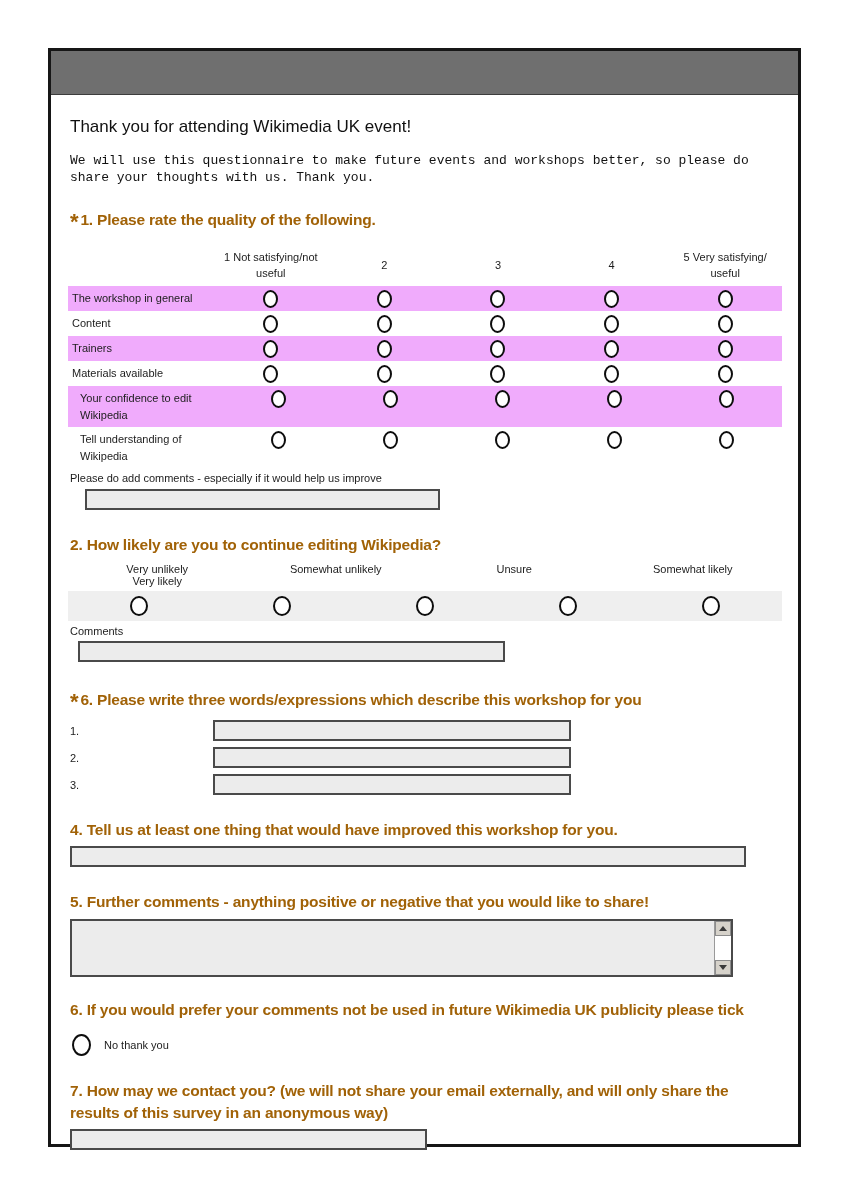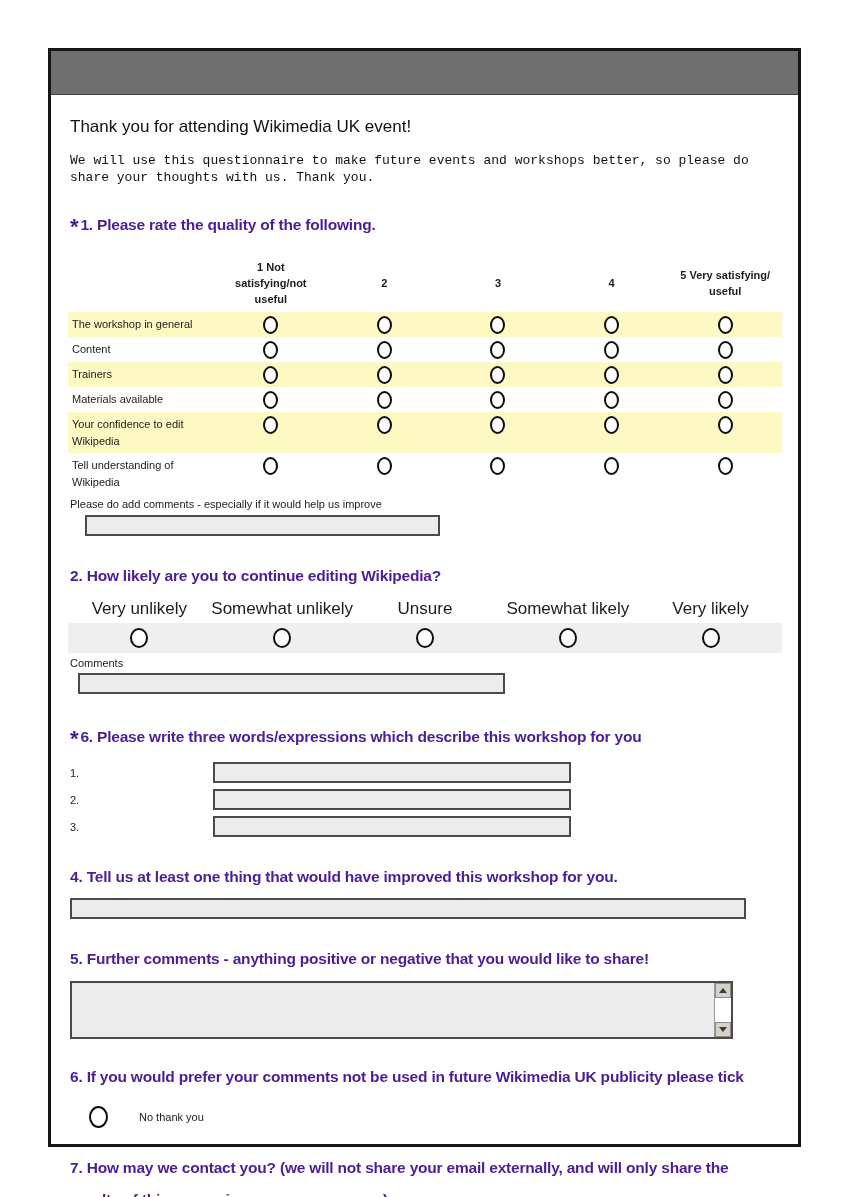--- a/index.html
+++ b/index.html
@@ -6,48 +6,48 @@
   html,body { width:846px; height:1197px; background:#ffffff;
     font-family:"Liberation Sans", sans-serif; color:#000; }
   .frame { position:absolute; left:48px; top:48px; width:753px; height:1099px;
     border:3px solid #161616; background:#fff; }
   .header-bar { height:44px; background:#6f6f6f; border-bottom:1px solid #3c3c3c; }
   .content { padding:0 16px 0 19px; }
 
   .intro { margin-top:23px; font-size:17px; line-height:17px; color:#111; }
   .intro-para { margin-top:17px; font-size:13px; line-height:17px; color:#111; width:712px;font-family:Liberation Mono, monospace; }
 
-  .qtitle { font-size:15.5px; font-weight:700; letter-spacing:-0.2px; line-height:32px; color:#4c1d95; }
+  .qtitle { font-size:15.5px; font-weight:700; letter-spacing:-0.2px; line-height:22px; color:#a16207; }
   .star { font-size:22px; font-weight:700; position:relative; top:4px; margin-right:2px; }
 
   
   .matrix { width:714px; margin-left:-2px; margin-top:18px; }
   .m-head, .m-row { display:grid; grid-template-columns:146px repeat(5,1fr); }
-  .m-head { align-items:center; padding-bottom:5px;font-weight:bold; }
+  .m-head { align-items:center; padding-bottom:5px; }
   .m-col { text-align:center; font-size:11px; line-height:16px; color:#1c1c1c; padding:0 6px; }
   .m-row { min-height:25px; align-items:center; }
-  .m-row.alt { background:#fef9c3; }
-  .m-row.tall { min-height:41px; align-items:flex-start; padding-top:4px; }
+  .m-row.alt { background:#f0abfc; }
+  .m-row.tall { min-height:41px; align-items:flex-start; padding-top:4px;padding-left:8px; }
   .m-label { font-size:11px; color:#1c1c1c; line-height:17px; padding-left:4px; padding-right:8px; }
   .m-cell { display:flex; justify-content:center; }
   .radio { display:inline-block; width:15px; height:18px; border:2px solid #0d0d0d;
     border-radius:50%; background:#fff; cursor:pointer; }
   .radio.round { width:18px; height:20px; }
   .radio.big { width:19px; height:22px; }
 
   .sub-label { margin-top:4px; font-size:11px; color:#1c1c1c; }
   .tinput { display:block; background:#ececec; border:2px solid #4a4a4a; height:21px;
     font:12px "Liberation Sans", sans-serif; padding:0 4px; }
   .in-q1c { margin-left:15px; margin-top:5px; width:355px; }
   .in-q2c { margin-left:8px;  margin-top:4px; width:427px; }
 
   
   .q2-block { margin-top:24px; }
-  .scale-labels { display:grid; grid-template-columns:repeat(5,1fr); width:714px;
-    margin-left:-2px; margin-top:7px; text-align:center; font-size:17px; color:#1c1c1c; }
+  .scale-labels { display:grid; grid-template-columns:repeat(4,1fr); width:714px;
+    margin-left:-2px; margin-top:7px; text-align:center; font-size:11px; color:#1c1c1c; }
   .scale-band { display:grid; grid-template-columns:repeat(5,1fr); width:714px;
     margin-left:-2px; margin-top:4px; height:30px; background:#efefef; align-items:center; }
   .scale-band .m-cell { justify-content:center; }
 
   
   .q3-block { margin-top:25px; }
   .q3-rows { margin-top:9px; }
   .q3-row { display:flex; align-items:center; margin-bottom:6px; }
   .q3-num { width:143px; font-size:11px; color:#1c1c1c; }
   .in-q3 { width:358px; }
@@ -65,21 +65,21 @@
     background:#ffffff; border-left:1px solid #9a9a9a; }
   .sbtn { position:absolute; left:0; width:16px; height:15px; background:#d6d2ca;
     border:1px solid #8d8d8d; display:flex; align-items:center; justify-content:center; cursor:pointer; }
   .sbtn.up { top:0; }  .sbtn.down { bottom:0; }
   .tri-up  { width:0; height:0; border-left:4px solid transparent; border-right:4px solid transparent; border-bottom:5px solid #3a3a3a; }
   .tri-down{ width:0; height:0; border-left:4px solid transparent; border-right:4px solid transparent; border-top:5px solid #3a3a3a; }
 
   
   .q6-block { margin-top:22px; }
   .q6-title { width:700px; }
-  .opt-row { display:flex; align-items:center; gap:31px; margin-top:13px; margin-left:19px; }
+  .opt-row { display:flex; align-items:center; gap:13px; margin-top:13px; margin-left:2px; }
   .opt-label { font-size:11px; color:#1c1c1c; }
 </style>
 </head>
 <body>
 
 <div class="frame">
   <div class="header-bar"></div>
 
   <div class="content">
 

